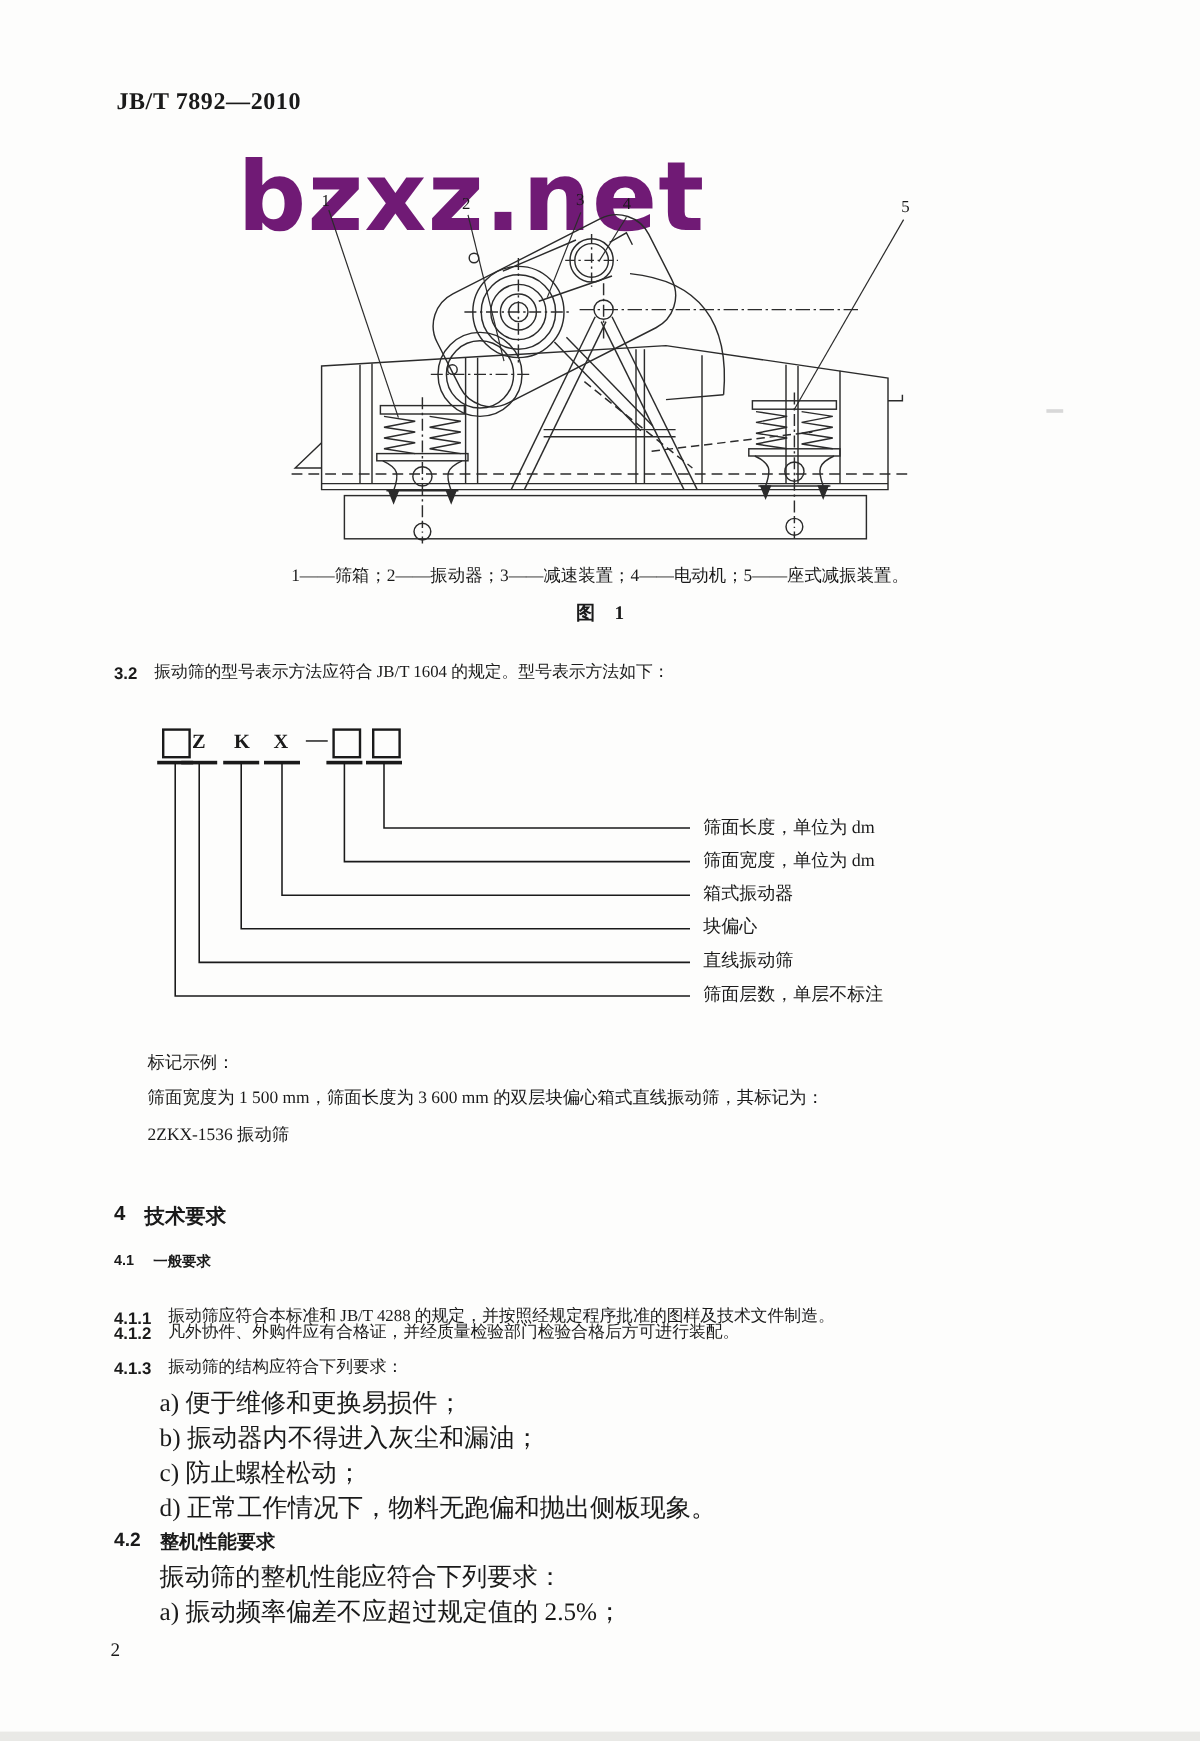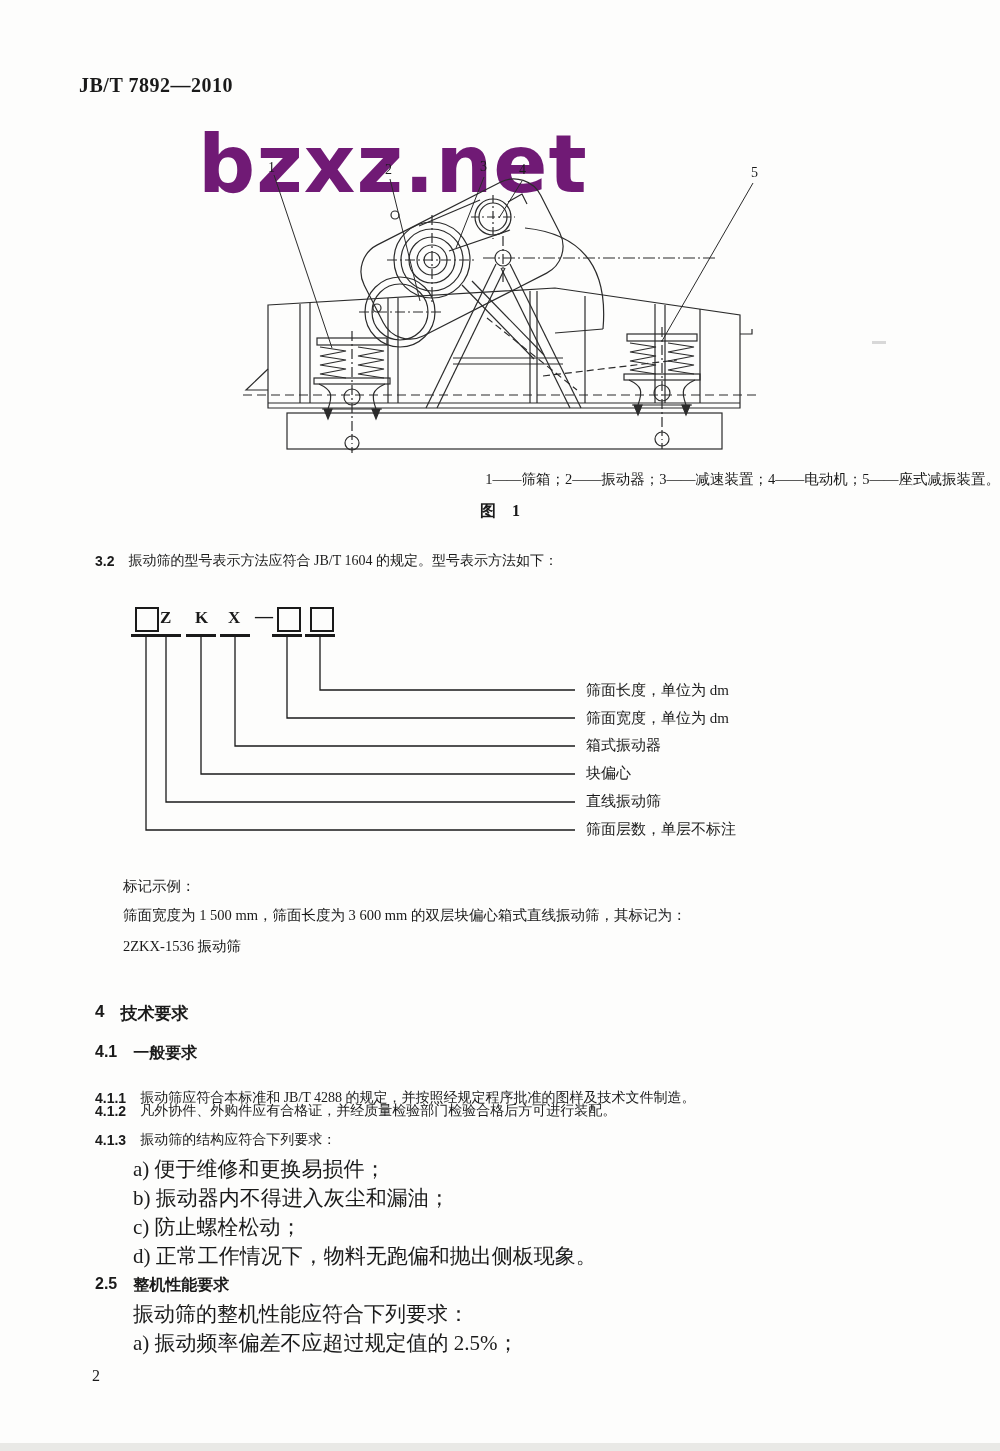--- a/index.html
+++ b/index.html
@@ -1,23 +1,23 @@
 <!DOCTYPE html>
 <html><head>
 <meta charset="utf-8">
 <style>
   html,body{margin:0;padding:0;}
   body{background:#ffffff;font-family:"Liberation Serif","DejaVu Serif",serif;color:#1a1a1a;}
   .page{position:relative;width:1000px;height:1451px;background:#fdfdfc;overflow:hidden;}
   .abs{position:absolute;}
   .watermark{left:198px;top:118px;font-family:"DejaVu Sans",sans-serif;font-weight:bold;
              font-size:80px;letter-spacing:1px;color:#701a75;z-index:0;user-select:none;}
-  .hdr{left:79px;top:74px;font-size:20px;font-weight:bold;letter-spacing:.5px;}
+  .hdr{left:97px;top:74px;font-size:20px;font-weight:bold;letter-spacing:.5px;}
   svg{z-index:1;}
-  .fig-caption{left:0;top:470px;width:1000px;text-align:right;font-size:14.5px;z-index:2;}
+  .fig-caption{left:0;top:470px;width:1000px;text-align:center;font-size:14.5px;z-index:2;}
   .fig-label{left:0;top:501px;width:1000px;text-align:center;font-size:16px;font-weight:bold;z-index:2;}
   .para{font-size:14px;display:flex;align-items:flex-start;line-height:20px;}
   .para .num{font-weight:bold;font-family:"Liberation Sans","DejaVu Sans",sans-serif;margin-right:14px;white-space:nowrap;}
   .para .txt{white-space:nowrap;}
   .h1{font-size:17px;font-weight:bold;font-family:"Liberation Sans","DejaVu Sans",sans-serif;display:flex;}
   .h1 .num{margin-right:16px;}
   .sub{font-size:21px;line-height:20px;white-space:nowrap;}
   .mark{font-size:14.5px;line-height:19px;white-space:nowrap;}
   
   .mbox{width:20px;height:21px;border:2px solid #1a1a1a;background:transparent;}
@@ -179,21 +179,21 @@
   <div class="abs mark" style="left:123px;top:877px">标记示例：</div>
   <div class="abs mark" style="left:123px;top:906px">筛面宽度为 1 500 mm，筛面长度为 3 600 mm 的双层块偏心箱式直线振动筛，其标记为：</div>
   <div class="abs mark" style="left:123px;top:937px">2ZKX-1536 振动筛</div>
 
 
   <div class="abs h1" style="left:95px;top:1002px">
     <span class="num">4</span>
     <span>技术要求</span>
   </div>
 
-  <div class="abs h1" style="left:95px;top:1043px;font-size:16px">
+  <div class="abs h1" style="left:95px;top:1043px;font-size:12px">
     <span class="num">4.1</span>
     <span>一般要求</span>
   </div>
 
   <div class="abs para" style="left:95px;top:1088px">
     <span class="num">4.1.1</span>
     <span class="txt">振动筛应符合本标准和 JB/T 4288 的规定，并按照经规定程序批准的图样及技术文件制造。</span>
   </div>
   <div class="abs para" style="left:95px;top:1101px">
     <span class="num">4.1.2</span>
@@ -203,21 +203,21 @@
     <span class="num">4.1.3</span>
     <span class="txt">振动筛的结构应符合下列要求：</span>
   </div>
 
   <div class="abs sub" style="left:133px;top:1159px">a) 便于维修和更换易损件；</div>
   <div class="abs sub" style="left:133px;top:1188px">b) 振动器内不得进入灰尘和漏油；</div>
   <div class="abs sub" style="left:133px;top:1217px">c) 防止螺栓松动；</div>
   <div class="abs sub" style="left:133px;top:1246px">d) 正常工作情况下，物料无跑偏和抛出侧板现象。</div>
 
   <div class="abs h1" style="left:95px;top:1275px;font-size:16px">
-    <span class="num">2.5</span>
+    <span class="num">4.2</span>
     <span>整机性能要求</span>
   </div>
 
   <div class="abs sub" style="left:133px;top:1304px">振动筛的整机性能应符合下列要求：</div>
   <div class="abs sub" style="left:133px;top:1333px">a) 振动频率偏差不应超过规定值的 2.5%；</div>
 
   <div class="abs pageno">2</div>
 
   <div class="abs artifact"></div>
   <div class="abs footer-strip"></div>

